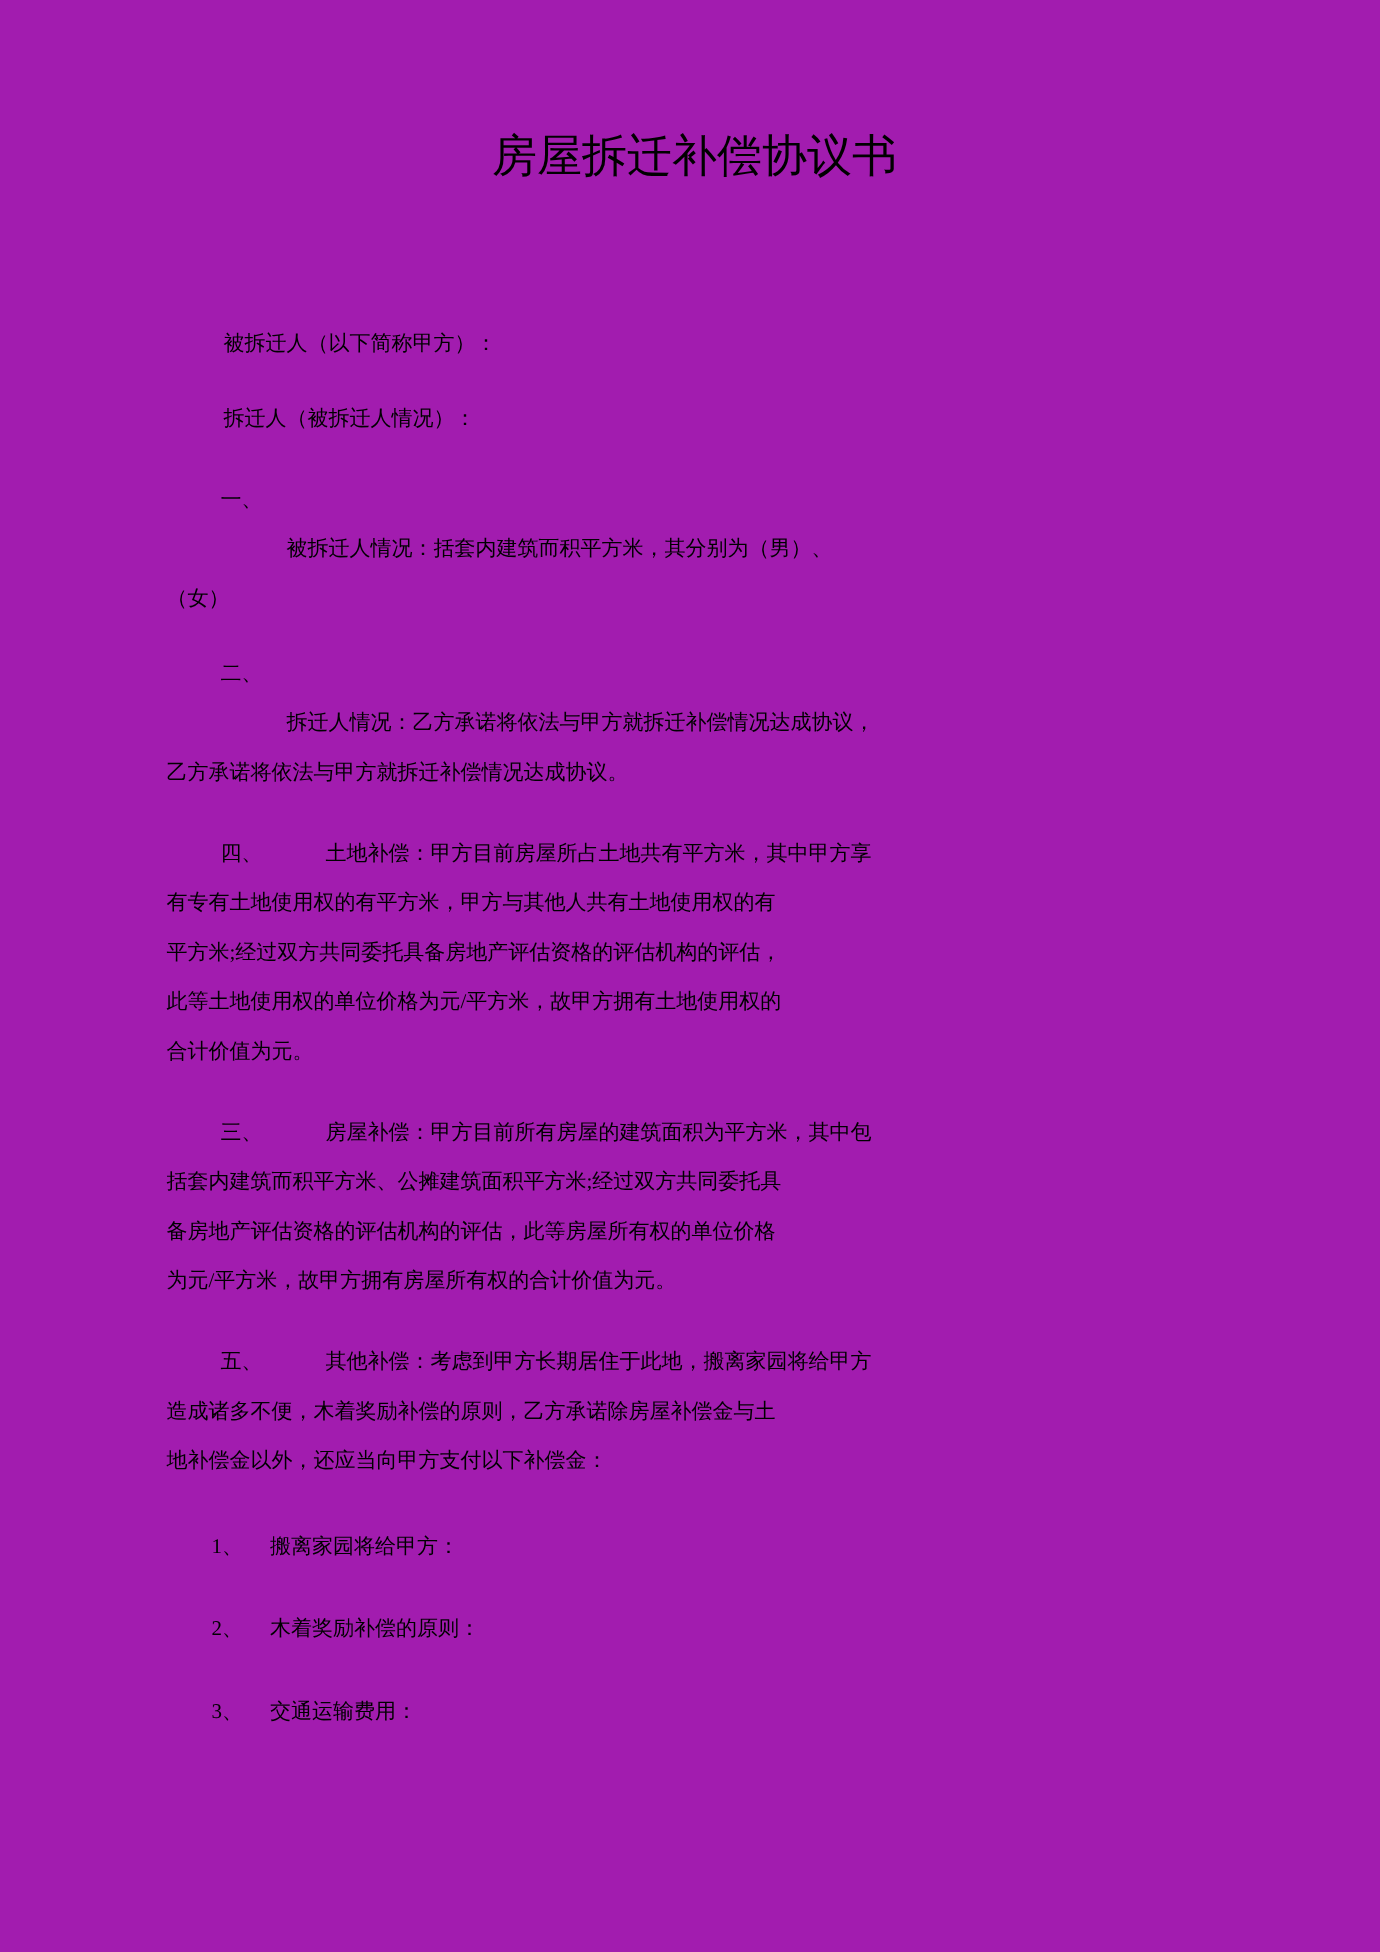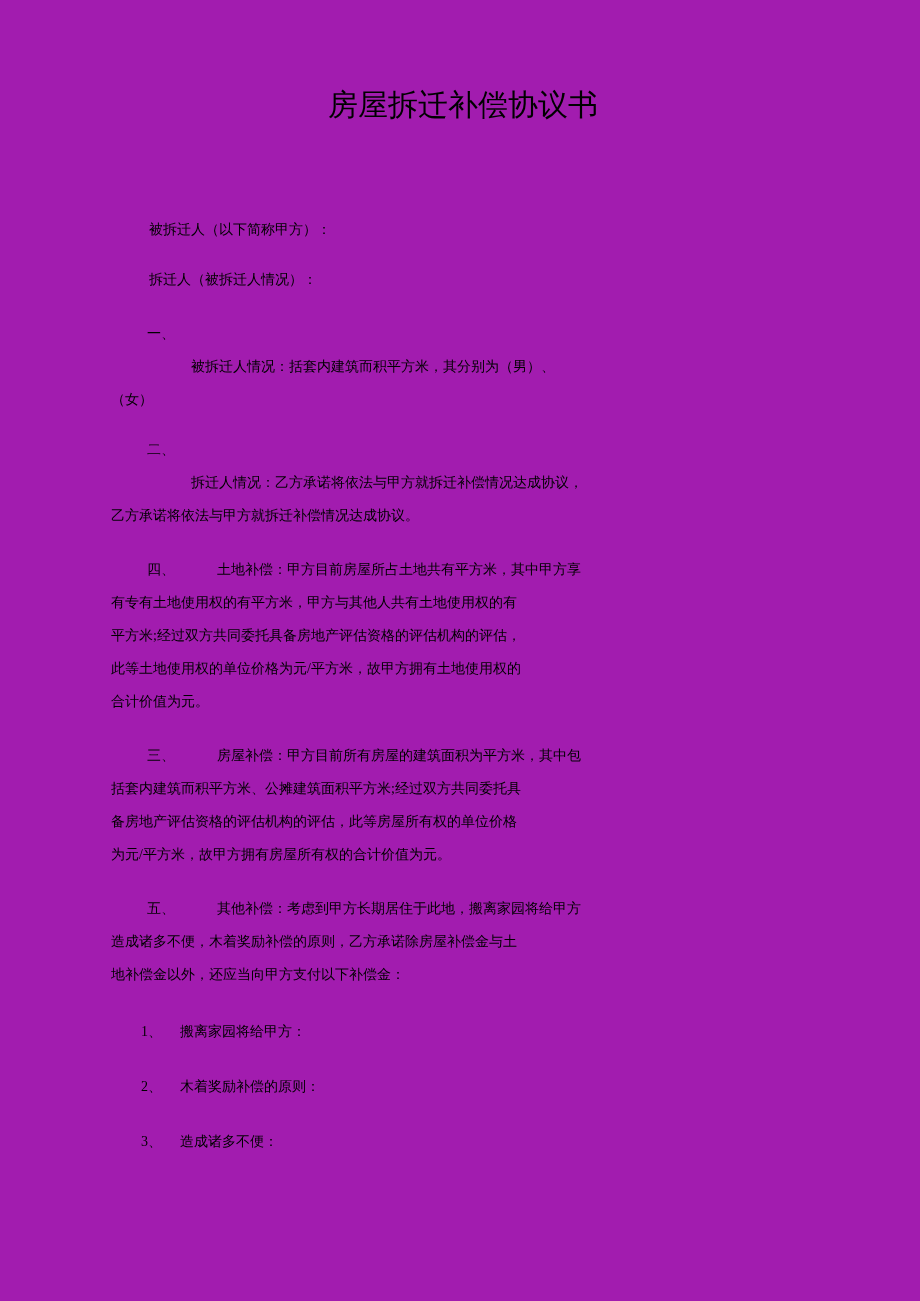--- a/index.html
+++ b/index.html
@@ -78,14 +78,14 @@
 为元/平方米，故甲方拥有房屋所有权的合计价值为元。</span></p>
 
   <p class="p ind-num mt-c"><span>五、</span><span class="art-gap"></span><span>其他补偿：考虑到甲方长期居住于此地，搬离家园将给甲方
 造成诸多不便，木着奖励补偿的原则，乙方承诺除房屋补偿金与土
 地补偿金以外，还应当向甲方支付以下补偿金：</span></p>
 
   <p class="p ind-item mt-d"><span>1、</span><span class="fee-gap"></span><span>搬离家园将给甲方：</span></p>
 
   <p class="p ind-item mt-e"><span>2、</span><span class="fee-gap"></span><span>木着奖励补偿的原则：</span></p>
 
-  <p class="p ind-item mt-e"><span>3、</span><span class="fee-gap"></span><span>造成诸多不便：</span></p>
+  <p class="p ind-item mt-e"><span>3、</span><span class="fee-gap"></span><span>交通运输费用：</span></p>
 </div>
 
 </body></html>

